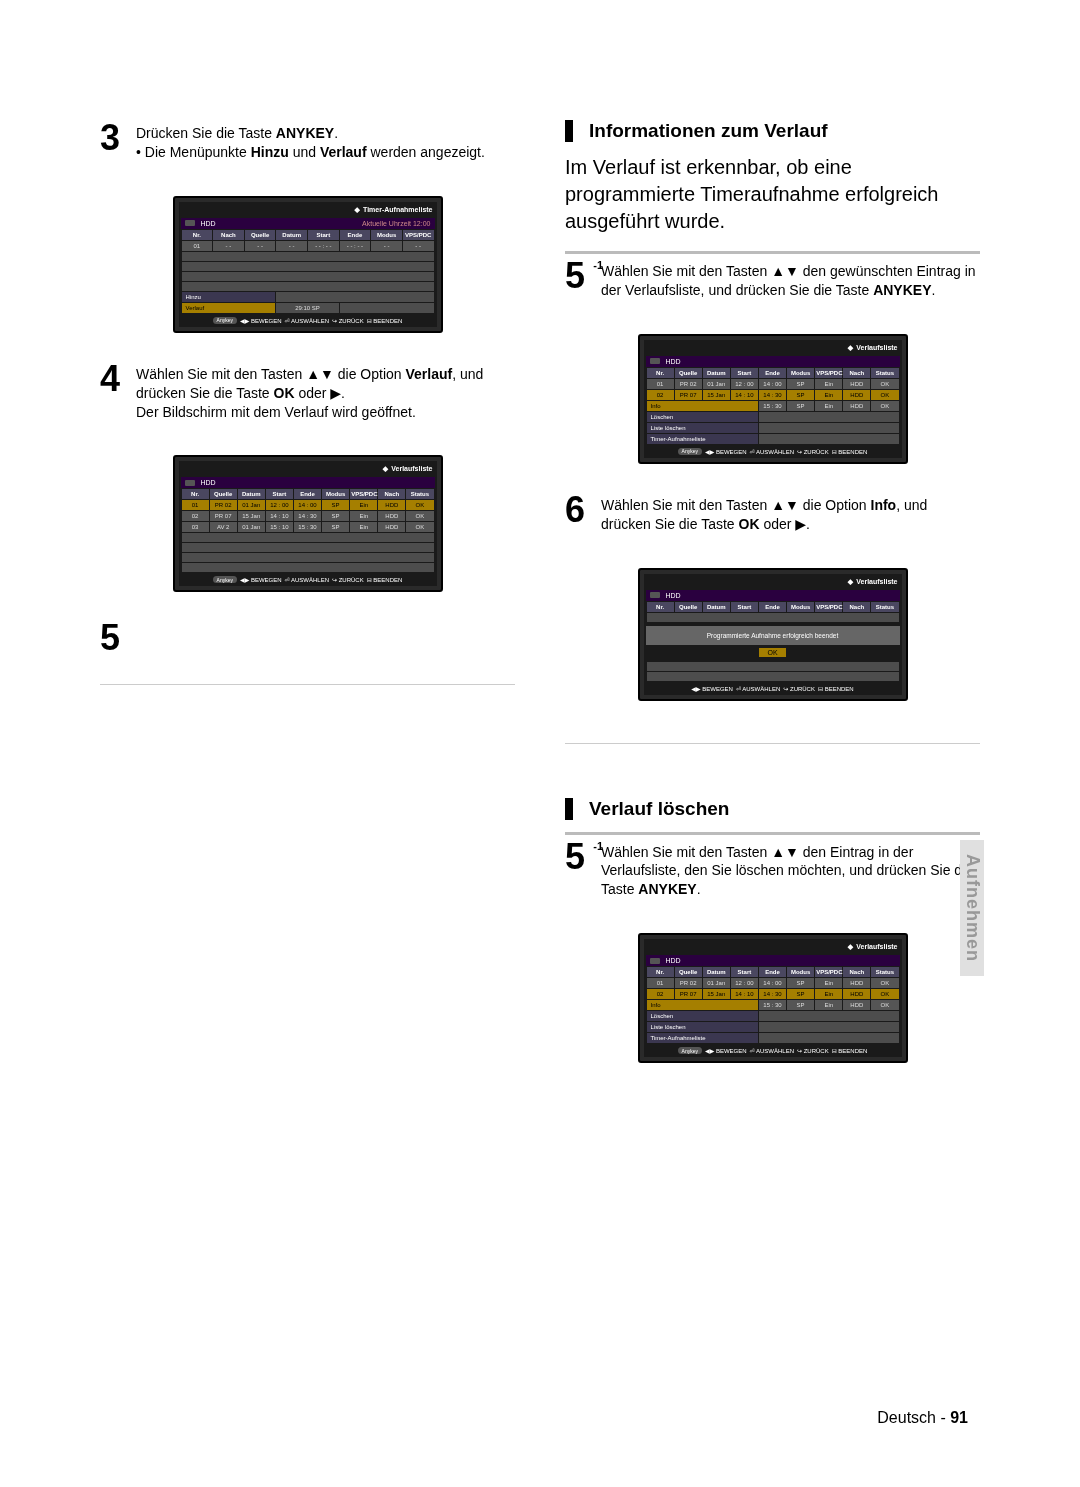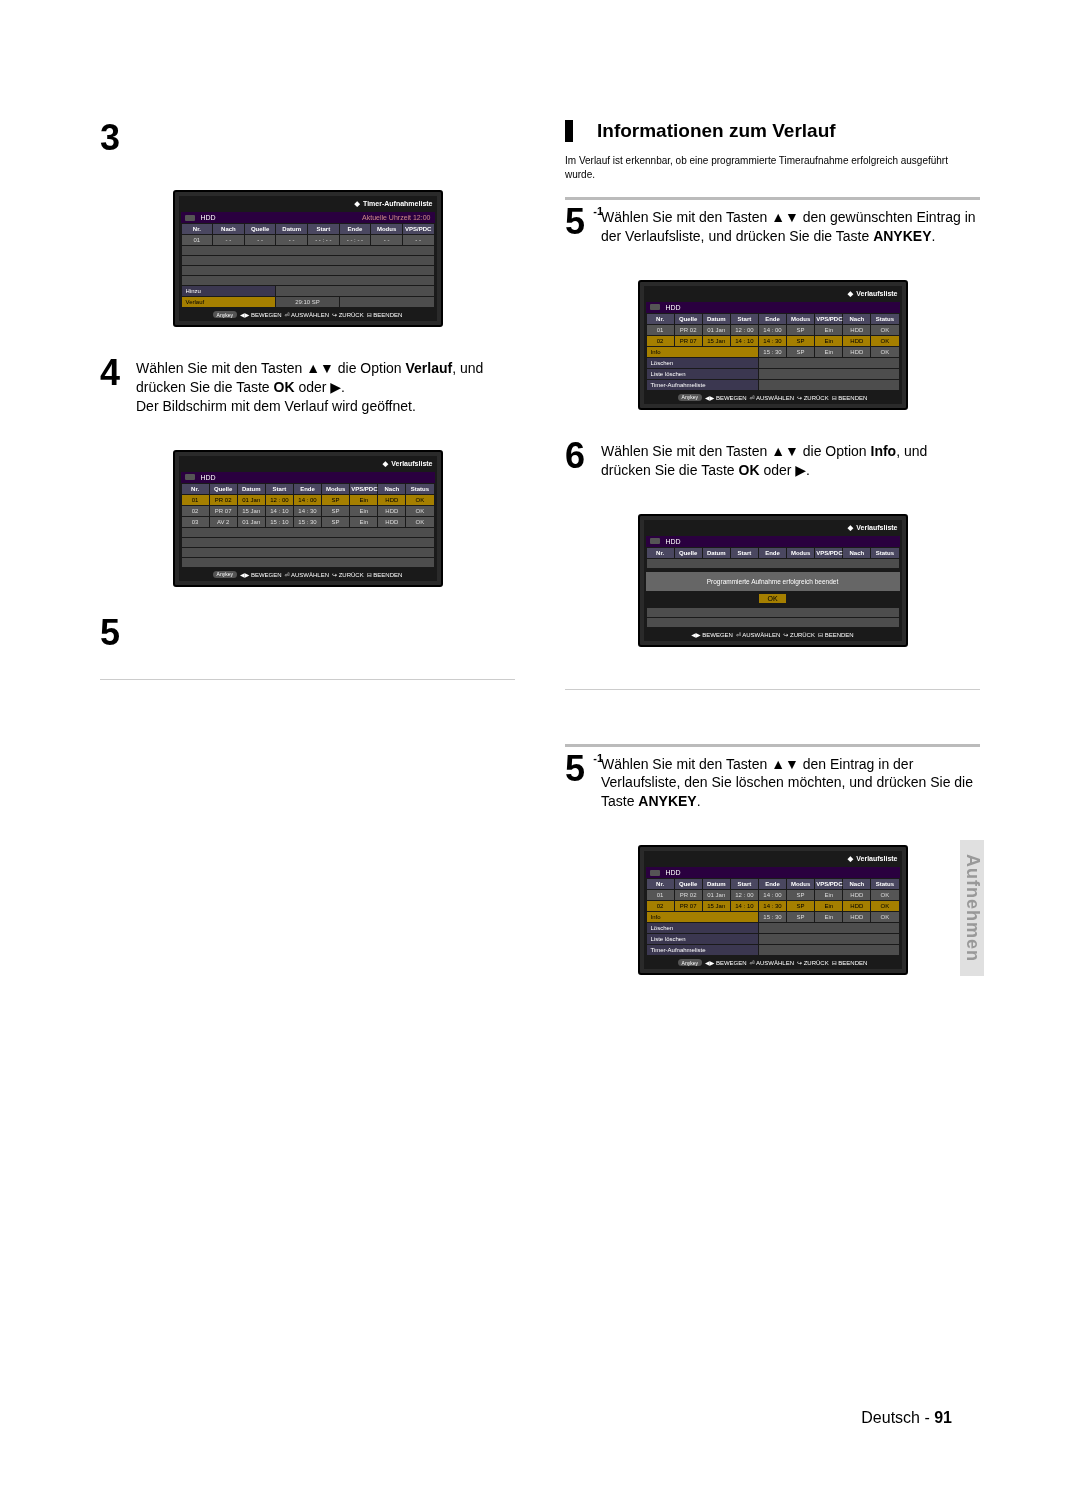--- a/index.html
+++ b/index.html
@@ -51,34 +51,34 @@
   b { font-weight: bold; }
   .divider { border-top: 1px solid #ccc; margin: 14px 0; }
   .divider-bar {
     height: 3px;
     background: #bbb;
     margin-bottom: 4px;
   }
   .section-head {
     display: flex;
     align-items: center;
-    gap: 24px;
+    gap: 16px;
     margin-bottom: 12px;
   }
   .section-bar {
     width: 8px;
     height: 22px;
     background: #000;
   }
   .section-title {
     font-size: 19px;
     font-weight: bold;
   }
   .section-para {
-    font-size: 10px;
+    font-size: 20px;
     line-height: 1.35;
     margin-bottom: 16px;
   }
   .screen-wrap {
     display: flex;
     justify-content: center;
     margin: 20px 0 28px 0;
   }
   .screen {
     width: 270px;
@@ -187,35 +187,39 @@
   .side-tab span {
     writing-mode: vertical-rl;
     font-size: 18px;
     font-weight: bold;
     color: #999;
     letter-spacing: 1px;
   }
   .page-footer {
     position: absolute;
     bottom: 60px;
-    right: 128px;
+    right: 112px;
     font-size: 16px;
     text-align: center;
   }
   .page-footer b { font-weight: bold; }
 </style>
 </head>
 <body>
 
 <div class="page">
 
   <div class="col">
 
     <div class="step">
       <div class="step-num">3</div>
+      <div class="step-text">
+        <span>Drücken Sie die Taste </span><b>ANYKEY</b><span>.</span><br>
+        <span>• Die Menüpunkte </span><b>Hinzu</b><span> und </span><b>Verlauf</b><span> werden angezeigt.</span>
+      </div>
     </div>
 
     <div class="screen-wrap">
       <div class="screen">
         <div class="blk">
           <div class="title-row">
               <span class="diamond">Timer-Aufnahmeliste</span>
             </div>
           <div class="hdd-row">
               <span class="icon"></span>
@@ -522,20 +526,24 @@
             <span>↪ ZURÜCK</span>
             <span>⊟ BEENDEN</span>
           </div>
         </div>
       </div>
     </div>
     <div class="divider"></div>
 
     <div style="height:40px"></div>
 
+    <div class="section-head">
+      <div class="section-bar"></div>
+      <div class="section-title">Verlauf löschen</div>
+    </div>
     <div class="divider-bar"></div>
 
     <div class="step">
       <div class="step-num"><span>5</span><span class="sup">-1</span></div>
       <div class="step-text">
         <span>Wählen Sie mit den Tasten </span><span>▲▼</span><span> den Eintrag in der Verlaufsliste, den Sie löschen möchten, und drücken Sie die Taste </span><b>ANYKEY</b><span>.</span>
       </div>
     </div>
 
     <div class="screen-wrap">

